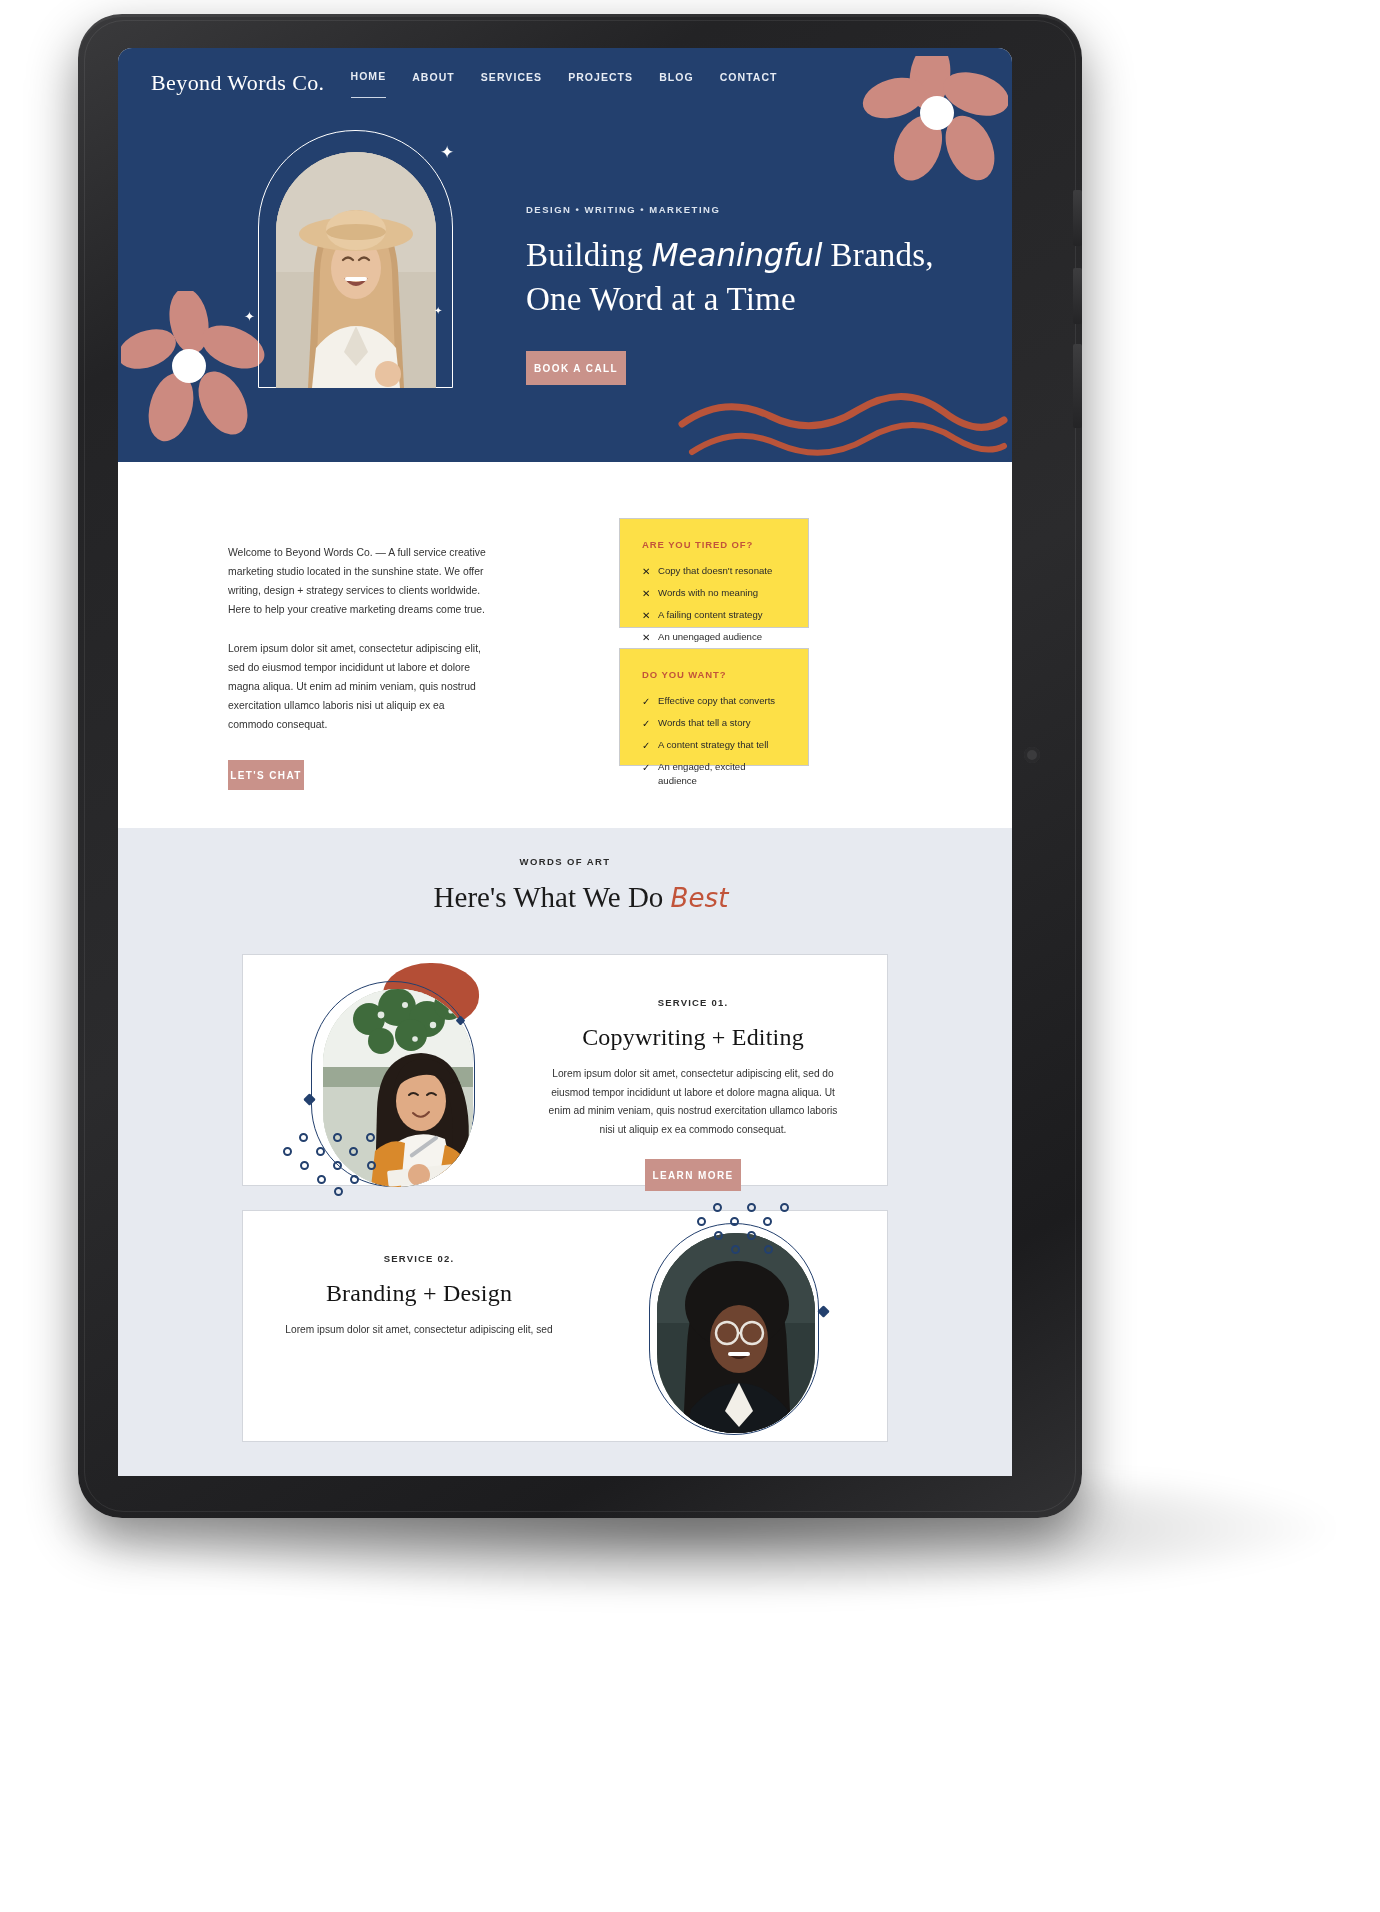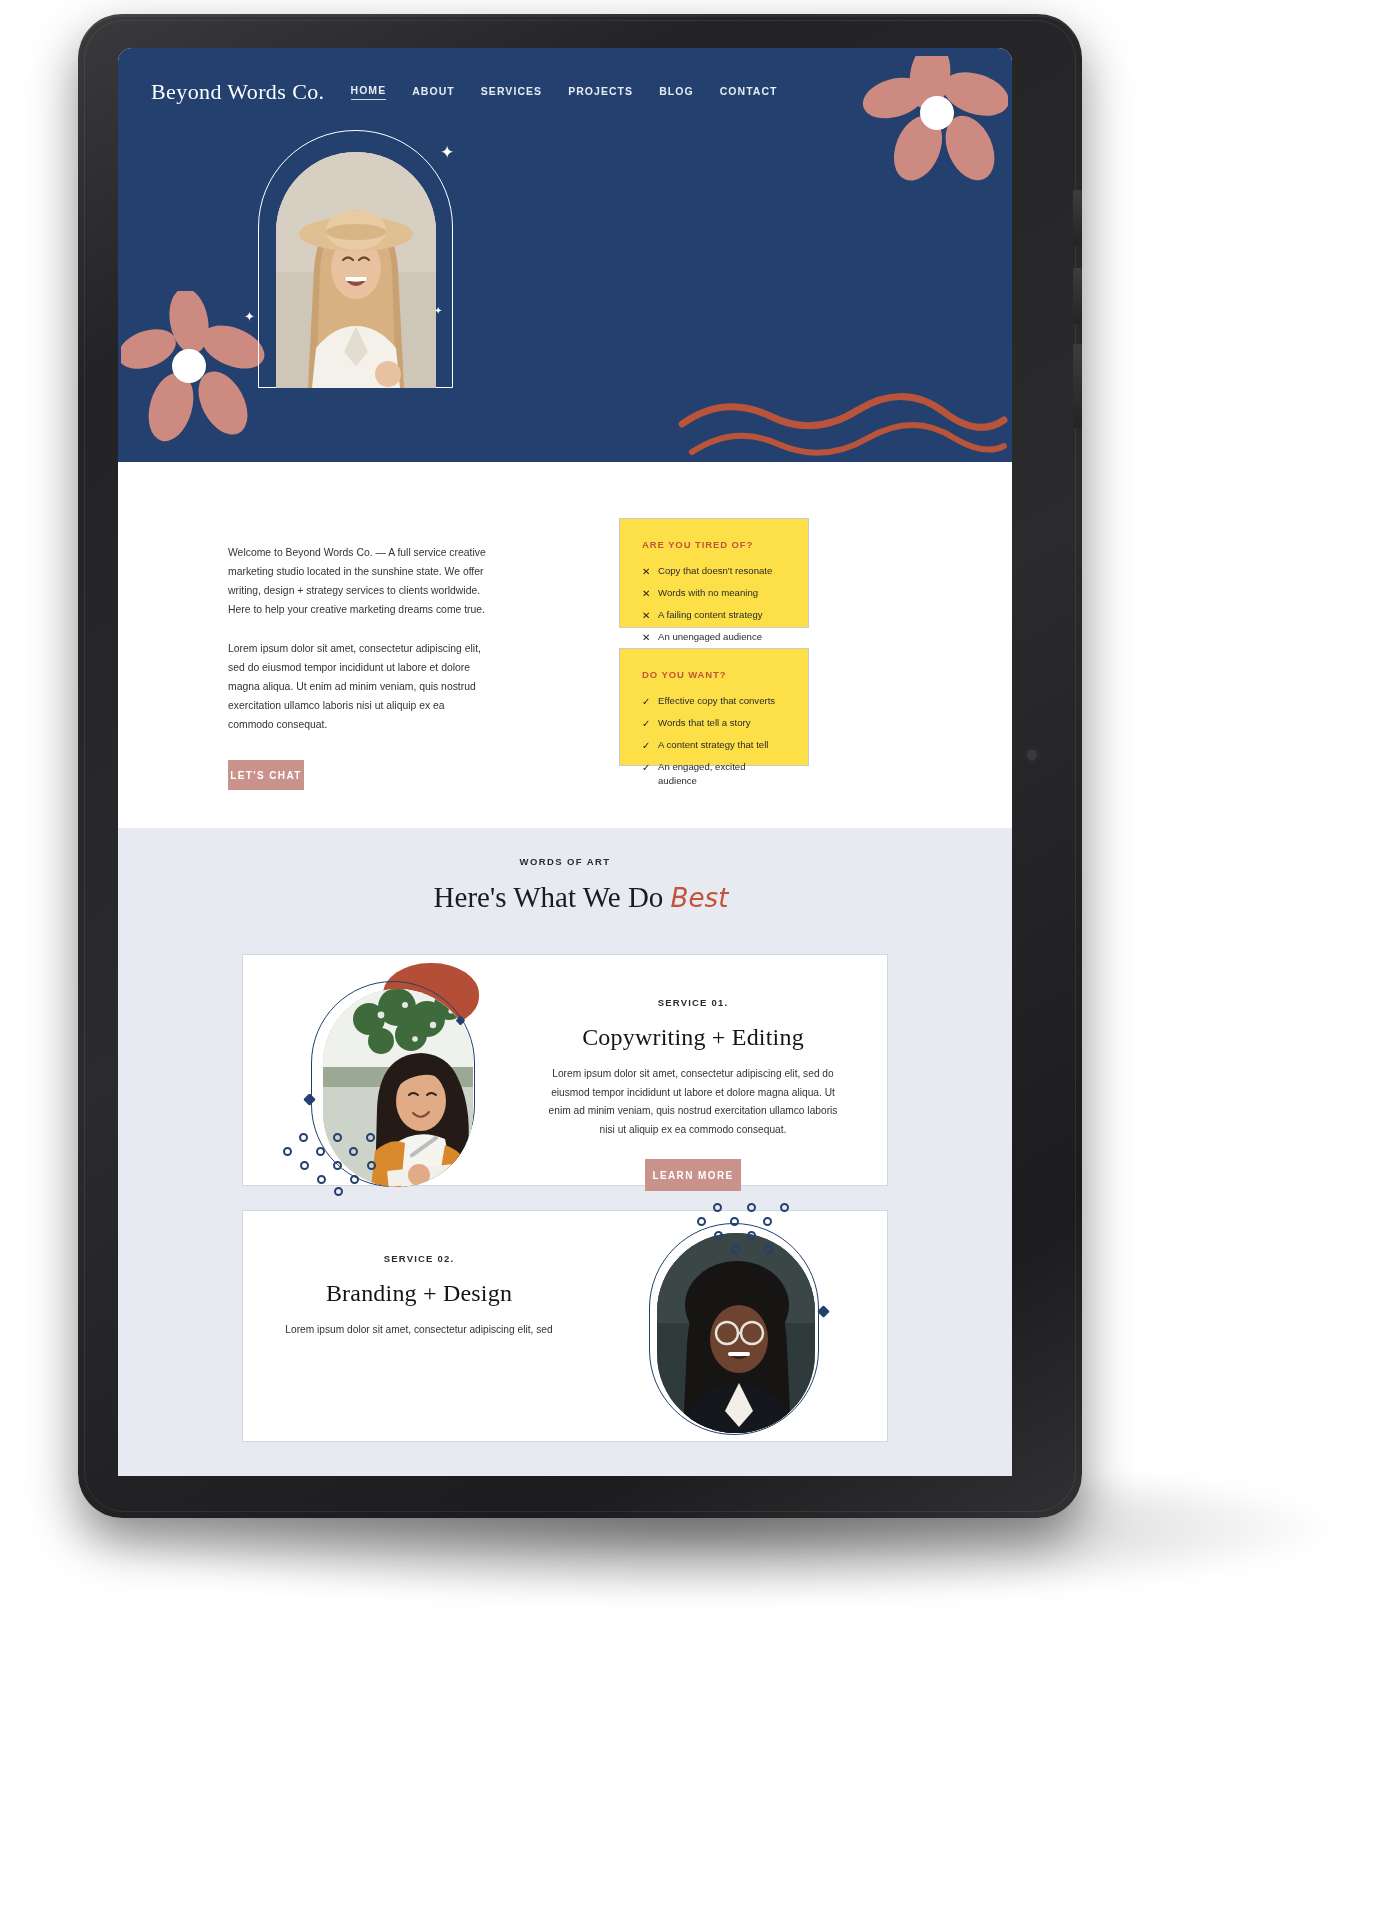--- a/index.html
+++ b/index.html
@@ -53,31 +53,31 @@
     position: relative; width: 894px; height: 414px;
     background: #23406e; overflow: hidden;
   }
   .hero-curve {
     position: absolute; left: 0; top: 390px; width: 894px; height: 60px;
     background: #23406e;
     border-bottom-right-radius: 190px 48px;
   }
   .nav {
     position: absolute; left: 33px; top: 22px; width: 828px; height: 44px;
-    display: flex; align-items: center; z-index: 6;
+    display: flex; align-items: flex-start; z-index: 6;
   }
   .brand {
     color: #fff; font-family: "Liberation Serif", serif;
     font-size: 22px; letter-spacing: 0.4px; white-space: nowrap;
   }
   .nav-links { display: flex; align-items: center; gap: 26px; margin-left: 26px; }
   .nav-link {
     color: #e7ecf4; font-size: 10.5px; font-weight: 700;
     letter-spacing: 1.05px; text-decoration: none; white-space: nowrap;
-    padding-bottom: 3px;
+    padding-bottom: 15px;
   }
   .nav-link.active { border-bottom: 1.5px solid #cdd7e6; }
 
   
   .flower { position: absolute; }
   .flower-tr { left: 740px; top: 8px; width: 150px; height: 130px; z-index: 2; }
   .flower-bl { left: 3px; top: 243px; width: 145px; height: 155px; z-index: 2; }
 
   
   .arch-wrap { position: absolute; left: 140px; top: 82px; width: 195px; height: 258px; z-index: 4; }
@@ -282,20 +282,28 @@
             <path d="M80 174 l-12 26 l12 14 l12 -14 Z" fill="#e3ddd1"></path>
 
             <circle cx="112" cy="222" r="13" fill="#e8c2a0"></circle>
           </svg>
         </div>
         <div class="sparkle" style="left:182px; top:14px; font-size:17px;">✦</div>
         <div class="sparkle" style="left:-14px; top:180px; font-size:13px;">✦</div>
         <div class="sparkle" style="left:176px; top:176px; font-size:10px;">✦</div>
       </div>
 
+      <div class="hero-copy">
+        <div class="eyebrow">DESIGN • WRITING • MARKETING</div>
+        <h1 class="hero-h1">
+          <span>Building </span><span class="script">Meaningful</span><span> Brands,</span><br>
+          <span>One Word at a Time</span>
+        </h1>
+        <a class="btn btn-hero" href="#">BOOK A CALL</a>
+      </div>
 
       <div class="hero-curve"></div>
 
       <div class="squiggle">
         <svg width="330" height="72" viewBox="0 0 330 72">
           <path d="M4 34 Q46 4 92 26 Q136 48 180 20 Q226 -8 266 22 Q300 48 326 30" stroke="#b9543a" stroke-width="7" fill="none" stroke-linecap="round"></path>
           <path d="M14 62 Q56 34 100 54 Q146 74 190 48 Q236 22 276 48 Q306 66 326 56" stroke="#b9543a" stroke-width="6" fill="none" stroke-linecap="round"></path>
         </svg>
       </div>
     </section>

